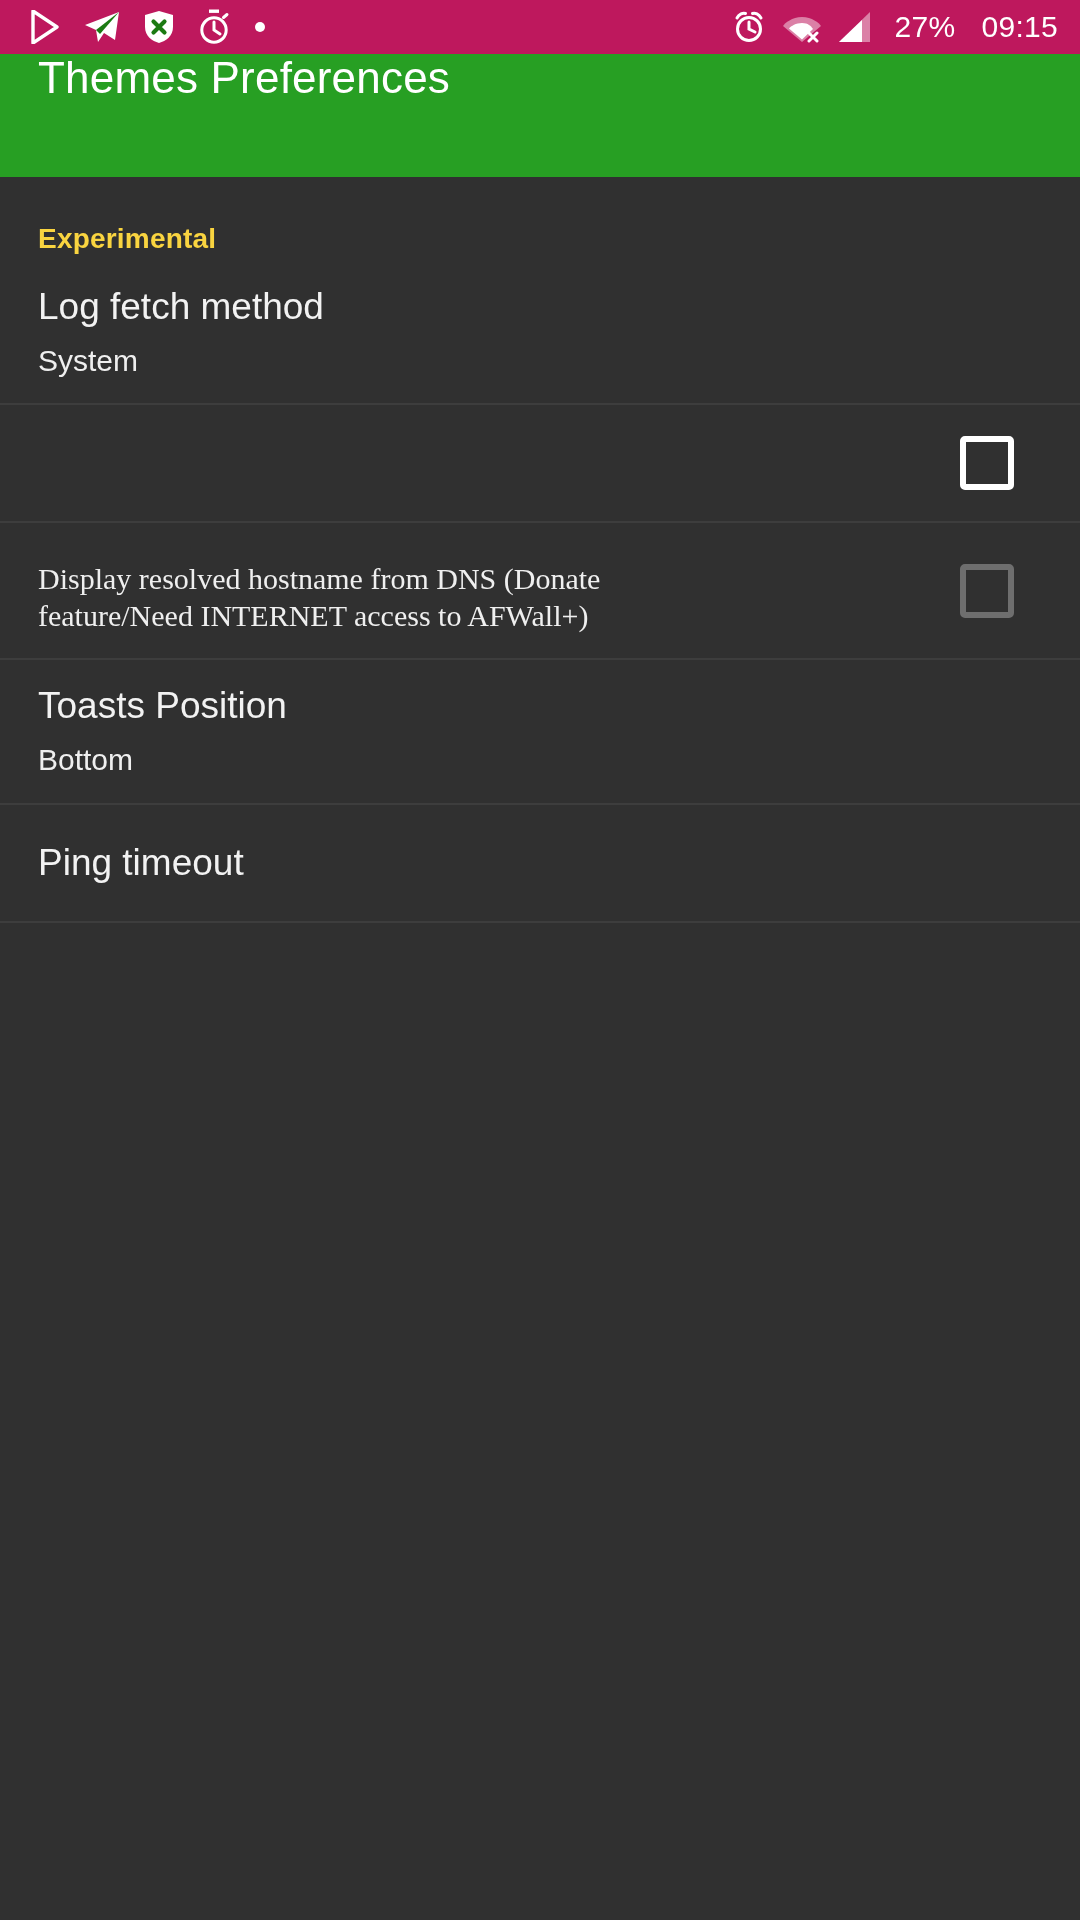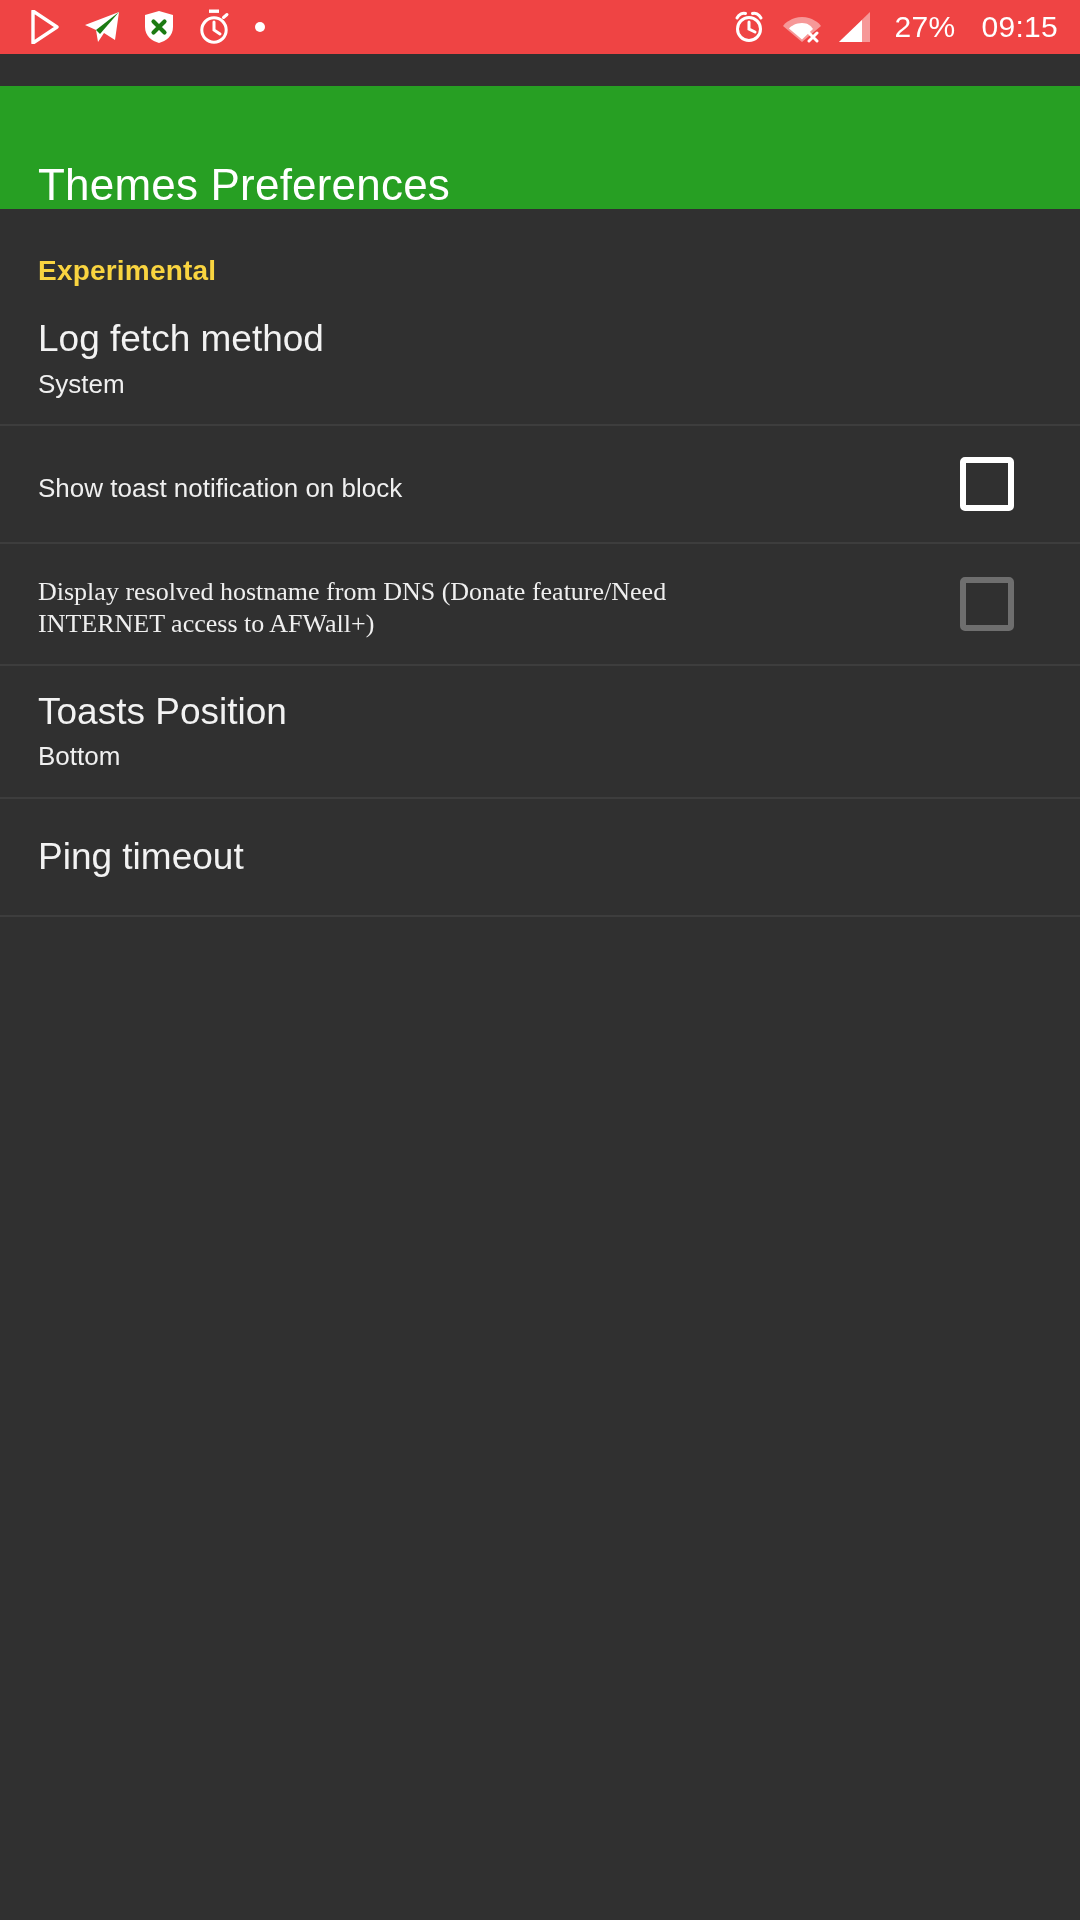--- a/index.html
+++ b/index.html
@@ -19,21 +19,21 @@
     height: 1920px;
     background: #303030;
     display: flex;
     flex-direction: column;
   }
 
   
   .status-bar {
     height: 54px;
     flex: 0 0 54px;
-    background: #ef4444;
+    background: #be185d;
     display: flex;
     align-items: center;
     padding: 0 22px 0 30px;
     color: #ffffff;
   }
   .status-left {
     display: flex;
     align-items: center;
     gap: 24px;
     flex: 1 1 auto;
@@ -57,23 +57,22 @@
     white-space: nowrap;
   }
   .status-battery { margin-left: 6px; }
   .status-clock { margin-left: 10px; }
 
   
   .action-bar {
     flex: 0 0 123px;
     background: #279f23;
     display: flex;
-    align-items: flex-end;
+    align-items: flex-start;
     padding: 0 38px;
-    margin-top: 32px;
   }
   .action-bar-title {
     color: #ffffff;
     font-size: 44px;
     font-weight: 400;
     letter-spacing: 0.2px;
     line-height: 1.1;
   }
 
   
@@ -107,24 +106,24 @@
     min-width: 0;
   }
   .pref-title {
     color: #f2f2f2;
     font-size: 37px;
     font-weight: 400;
     line-height: 1.18;
   }
   .pref-summary {
     color: #efefef;
-    font-size: 26px;
+    font-size: 30px;
     font-weight: 400;
     line-height: 1.22;
-    margin-top: 8px;
+    margin-top: 14px;
   }
   .pref-summary.multi { max-width: 660px; font-family: Liberation Serif, serif; }
 
   .pref-widget {
     flex: 0 0 auto;
     width: 110px;
     display: flex;
     align-items: center;
     justify-content: center;
   }
@@ -244,21 +243,20 @@
     <div class="pref-row">
       <div class="pref-text">
         <div class="pref-title">Log fetch method</div>
         <div class="pref-summary">System</div>
       </div>
     </div>
 
 
     <div class="pref-row">
       <div class="pref-text">
-        <div class="pref-summary">Show toast notification on block</div>
       </div>
       <div class="pref-widget">
         <span class="checkbox unchecked"></span>
       </div>
     </div>
 
     <div class="pref-row">
       <div class="pref-text">
         <div class="pref-summary multi">Display resolved hostname from DNS (Donate feature/Need INTERNET access to AFWall+)</div>
       </div>

